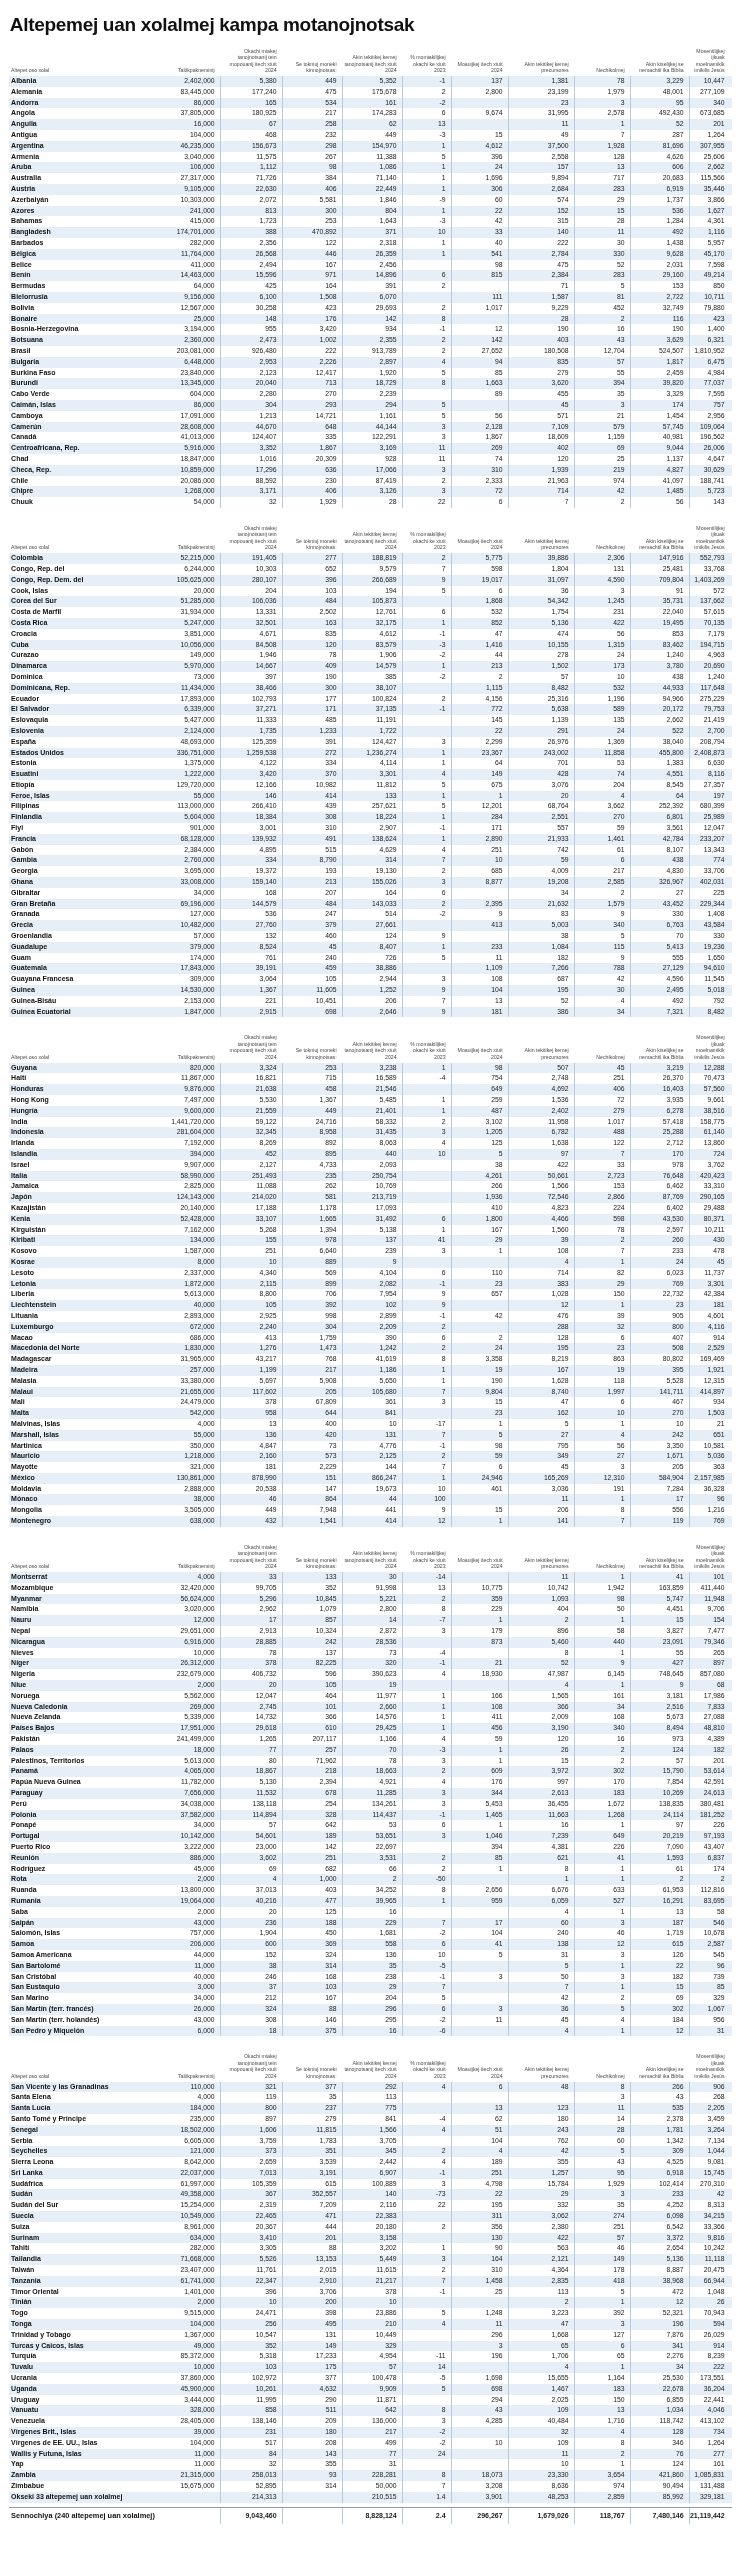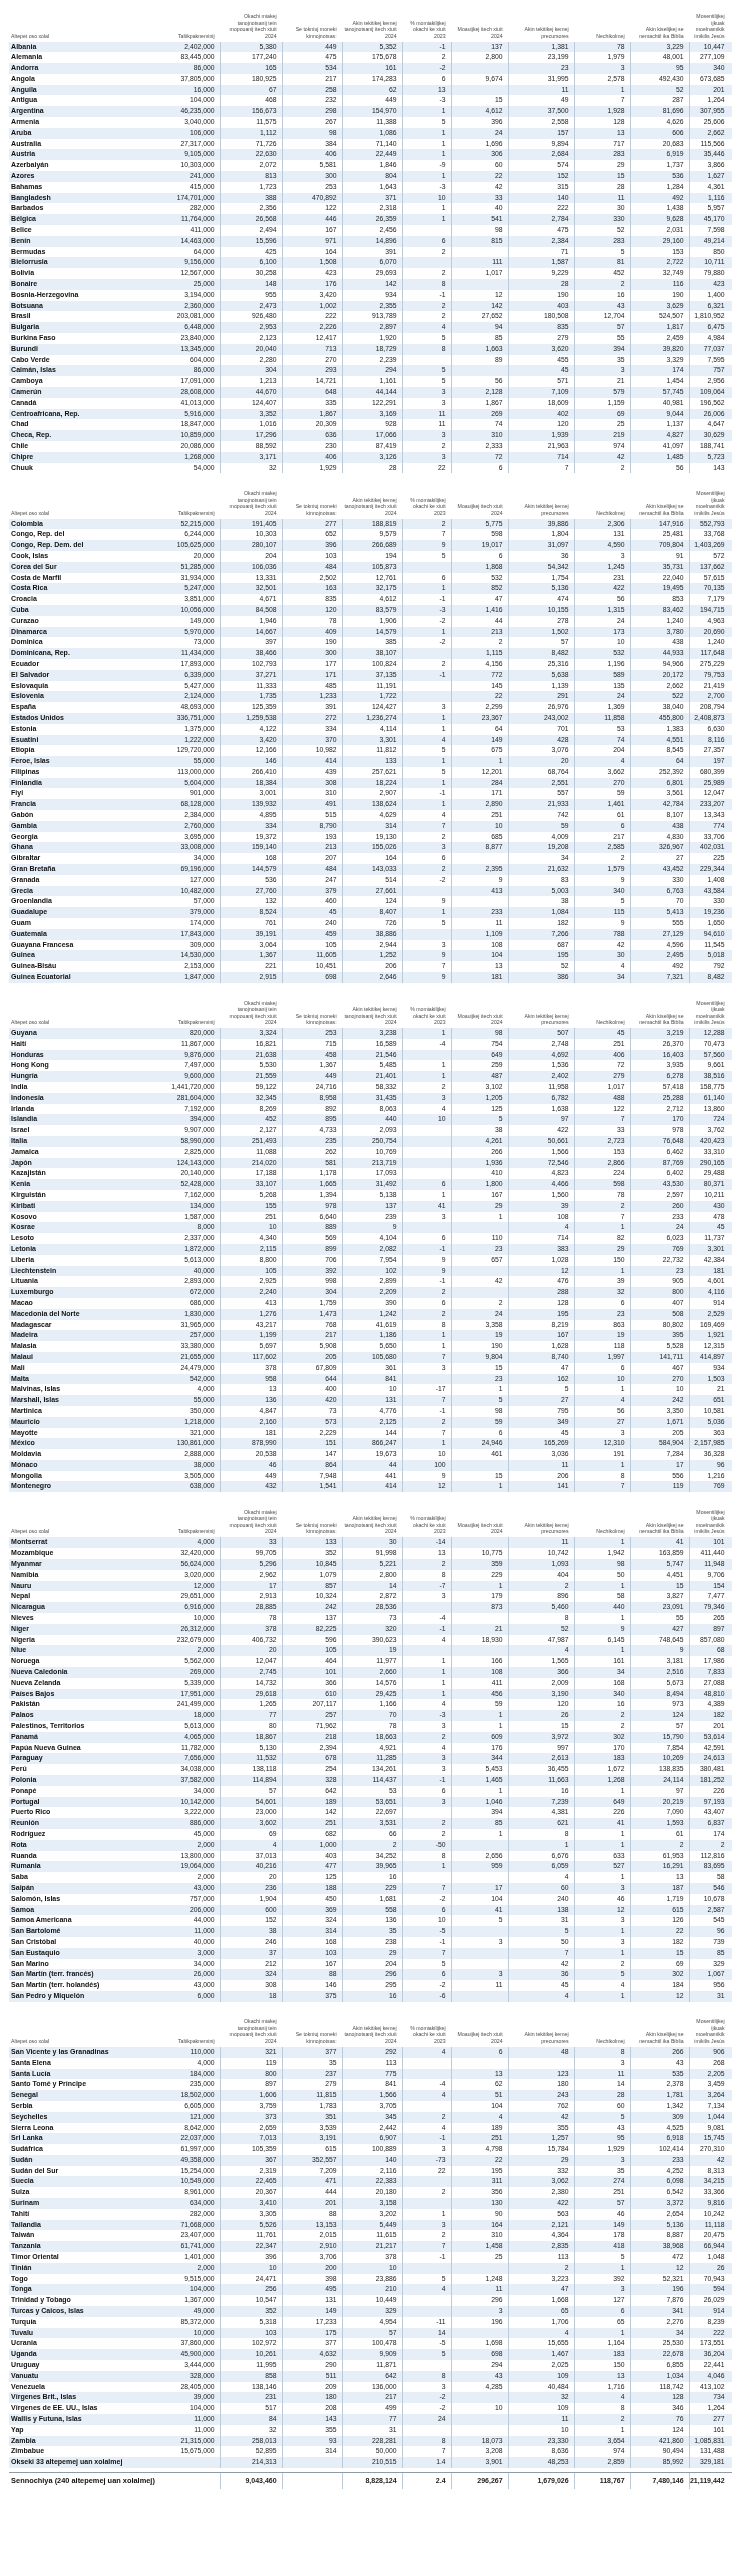--- a/index.html
+++ b/index.html
@@ -17,20 +17,21 @@
   .sep{border-left:0.6px solid #bccad8;}
   .totalbar{border-top:1.2px solid #8f9ba6;margin-top:4.3px;}
   .total-row .c{font-weight:bold;line-height:16px;height:16px;font-size:7px;}
   .total-row .c.name{font-size:7.4px;white-space:nowrap;}
   .bottom-space{height:43px;}
 </style>
 </head>
 <body>
 
 <div class="page">
+  <div class="title">Altepemej uan xolalmej kampa motanojnotsak</div>
   <div>
       <div class="grid hdr first">
         <div class="hc name">Altepet oso xolal</div>
         <div class="hc">Taltikpakneminij</div>
         <div class="hc">Okachi miakej tanojnotsanij tein mopouanij itech xiuit 2024</div>
         <div class="hc">Se tokniuj moneki kinnojnotsas:</div>
         <div class="hc">Akin tekitikej kemej tanojnotsanij itech xiuit 2024</div>
         <div class="hc">% momiakilijkej okachi ke xiuit 2023</div>
         <div class="hc">Moauijkej itech xiuit 2024</div>
         <div class="hc">Akin tekitikej kemej precursores</div>

